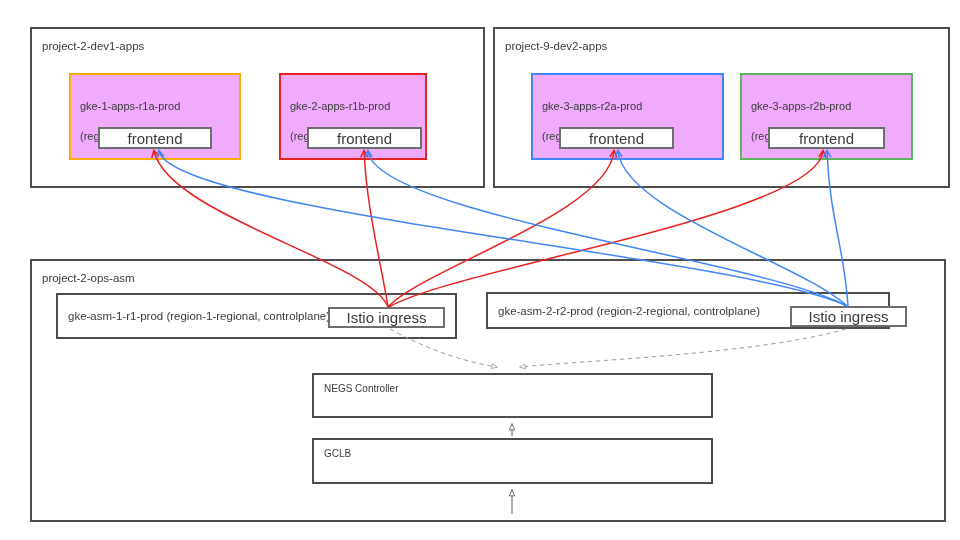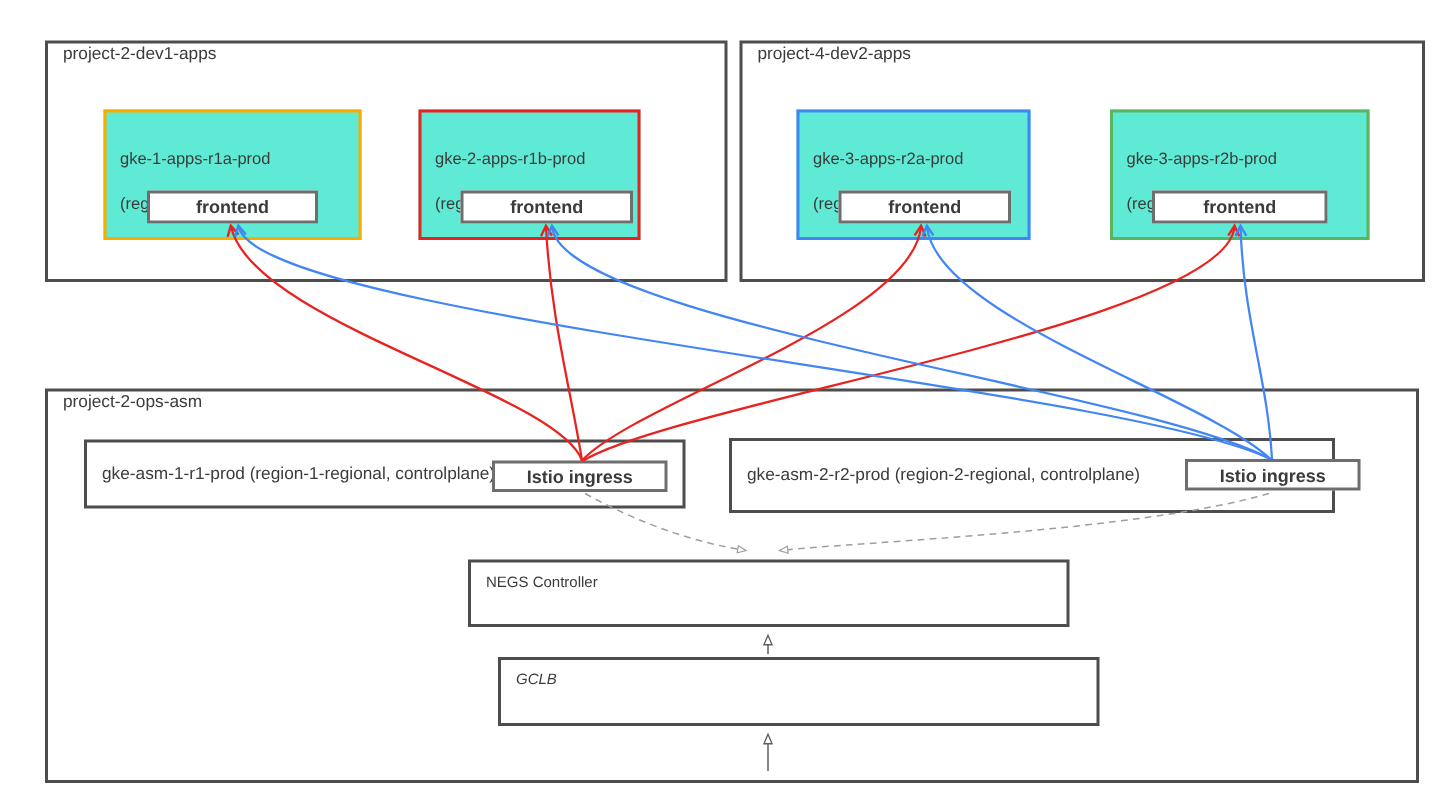--- a/index.html
+++ b/index.html
@@ -3,25 +3,25 @@
 <meta charset="utf-8">
 <style>
   html,body{margin:0;padding:0;}
   body{
     width:960px;height:540px;position:relative;background:#ffffff;
     font-family:"Liberation Sans","DejaVu Sans",sans-serif;
     color:#3b3b3b;overflow:hidden;
   }
   .abs{position:absolute;box-sizing:border-box;}
   .project-box{border:2px solid var(--color-border_dark);background:#ffffff;}
-  .cluster-box{border:2px solid #999;background:#5eead4;}
+  .cluster-box{border:2px solid #999;background:#f0abfc;}
   .inner-box{border:2px solid var(--color-border_gray);background:#ffffff;
-    display:flex;align-items:center;justify-content:center;font-size:12px;font-weight:bold;}
+    display:flex;align-items:center;justify-content:center;font-size:15px;}
   .wide-box{border:2px solid var(--color-border_dark);background:#ffffff;}
-  .proj-title{position:absolute;left:10px;top:1px;font-size:11.5px;white-space:nowrap;}
+  .proj-title{position:absolute;left:10px;top:11px;font-size:11.5px;white-space:nowrap;}
   .cluster-label{position:absolute;left:9px;top:9px;font-size:11px;line-height:15px;white-space:pre-line;}
   .asm-label{position:absolute;left:10px;top:50%;transform:translateY(-50%);font-size:11.5px;white-space:nowrap;}
   .corner-label{position:absolute;left:10px;top:8px;font-size:10px;white-space:nowrap;}
   svg.overlay{position:absolute;left:0;top:0;z-index:10;pointer-events:none;}
 </style>
 </head>
 <body>
 
 <div class="abs project-box" style="left:30px;top:27px;width:455px;height:161px;">
   <span class="proj-title">project-2-dev1-apps</span>
@@ -39,23 +39,23 @@
   <div class="cluster-label">
     <span>gke-2-apps-r1b-prod</span><br>
     <span>(region-1-zone-b, apps)</span>
   </div>
 </div>
 <div class="abs inner-box" style="left:307px;top:127px;width:115px;height:22px;">
   <span>frontend</span>
 </div>
 
 <div class="abs project-box" style="left:493px;top:27px;width:457px;height:161px;">
-  <span class="proj-title">project-4-dev2-apps</span>
+  <span class="proj-title">project-9-dev2-apps</span>
 </div>
-<div class="abs cluster-box" style="left: 531px; top: 73px; width: 156px; height: 87px; border-color: rgb(66, 133, 244);">
+<div class="abs cluster-box" style="left: 531px; top: 73px; width: 193px; height: 87px; border-color: rgb(66, 133, 244);">
   <div class="cluster-label">
     <span>gke-3-apps-r2a-prod</span><br>
     <span>(region-2-zone-a, apps)</span>
   </div>
 </div>
 <div class="abs inner-box" style="left:559px;top:127px;width:115px;height:22px;">
   <span>frontend</span>
 </div>
 <div class="abs cluster-box" style="left: 740px; top: 73px; width: 173px; height: 87px; border-color: rgb(91, 181, 94);">
   <div class="cluster-label">
@@ -69,30 +69,30 @@
 
 <div class="abs project-box" style="left:30px;top:259px;width:916px;height:263px;">
   <span class="proj-title">project-2-ops-asm</span>
 </div>
 <div class="abs wide-box" style="left:56px;top:293px;width:401px;height:46px;">
   <span class="asm-label">gke-asm-1-r1-prod (region-1-regional, controlplane)</span>
 </div>
 <div class="abs inner-box" style="left:328px;top:307px;width:117px;height:21px;">
   <span>Istio ingress</span>
 </div>
-<div class="abs wide-box" style="left:486px;top:292px;width:404px;height:50px;">
+<div class="abs wide-box" style="left:486px;top:292px;width:404px;height:37px;">
   <span class="asm-label">gke-asm-2-r2-prod (region-2-regional, controlplane)</span>
 </div>
 <div class="abs inner-box" style="left:790px;top:306px;width:117px;height:21px;">
   <span>Istio ingress</span>
 </div>
 <div class="abs wide-box" style="left:312px;top:373px;width:401px;height:45px;">
   <span class="corner-label">NEGS Controller</span>
 </div>
-<div class="abs wide-box" style="left:332px;top:438px;width:401px;height:46px;font-style:italic;">
+<div class="abs wide-box" style="left:312px;top:438px;width:401px;height:46px;">
   <span class="corner-label">GCLB</span>
 </div>
 
 <svg class="overlay" width="960" height="540" viewBox="0 0 960 540">
   <defs>
     <marker id="ah-red" viewBox="0 0 10 10" refX="7.5" refY="5" markerWidth="7" markerHeight="7" orient="auto">
       <path d="M1.5,1.5 L8,5 L1.5,8.5" fill="none" stroke-width="1.5" stroke="#e8221f"></path>
     </marker>
     <marker id="ah-blue" viewBox="0 0 10 10" refX="7.5" refY="5" markerWidth="7" markerHeight="7" orient="auto">
       <path d="M1.5,1.5 L8,5 L1.5,8.5" fill="none" stroke-width="1.5" stroke="#4285f4"></path>

